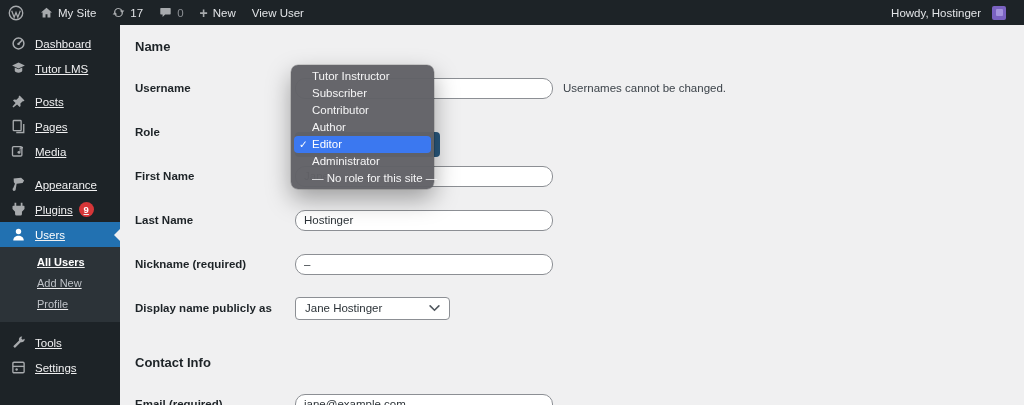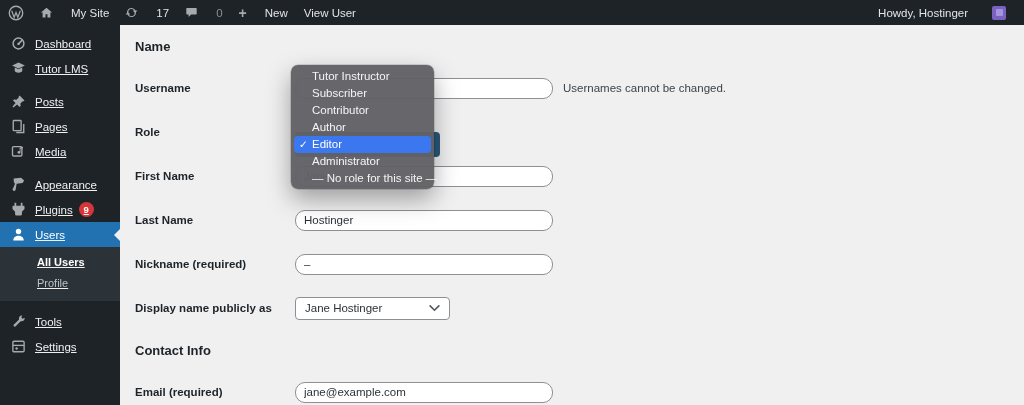--- a/index.html
+++ b/index.html
@@ -3,21 +3,21 @@
 <meta charset="utf-8">
 <style>
   * { margin:0; padding:0; box-sizing:border-box; }
   html,body { width:1024px; height:405px; overflow:hidden; }
   body { font-family:"Liberation Sans", sans-serif; background:#f0f0f1; position:relative; }
 
   
   .adminbar { position:absolute; top:0; left:0; width:1024px; height:25px;
     background:#1d2327; color:#e2e4e7; display:flex; align-items:center;
     font-size:11.5px; z-index:50; }
-  .ab-item { display:flex; align-items:center; gap:18px; padding:0 8px; height:25px; cursor:pointer; }
+  .ab-item { display:flex; align-items:center; gap:5px; padding:0 8px; height:25px; cursor:pointer; }
   .ab-item svg { display:block; }
   .ab-icon { color:#a7aaad; display:flex; align-items:center; }
   .ab-count-dim { color:#8c8f94; }
   .ab-right { margin-left:auto; display:flex; align-items:center; }
   .ab-plus { font-size:14px; line-height:1; color:#a7aaad; font-weight:bold; }
   .avatar { width:14px; height:14px; border-radius:2px; background:#7a62c1; margin:0 10px 0 6px;
     display:flex; align-items:center; justify-content:center; }
   .avatar span { width:7px; height:7px; background:#a493dd; border-radius:1px; display:block; }
 
   
@@ -37,21 +37,21 @@
   .submenu { background:#2c3338; padding:5px 0 7px 0; }
   .smi { height:21px; line-height:21px; padding-left:37px; color:#bdc1c6; font-size:11px; cursor:pointer; }
   .smi.current { color:#fff; font-weight:bold; }
 
   
   .content { position:absolute; top:25px; left:120px; width:904px; height:380px;
     background:#f0f0f1; color:#1d2327; }
   .form { position:relative; padding-left:15px; width:100%; height:100%; }
   h2.section { font-size:13px; font-weight:bold; color:#1d2327; height:18px; line-height:18px; }
   .h-name { margin-top:13px; }
-  .h-contact { margin-top:12px; }
+  .h-contact { margin-top:24px; }
   .row { display:flex; align-items:center; height:44px; }
   .row:first-of-type { margin-top:10px; }
   .row-email { margin-top:10px; }
   .flabel { width:160px; font-size:11.5px; font-weight:bold; color:#1d2327; }
   .tinput { width:258px; height:21px; border:1px solid #8c8f94; border-radius:10px; background:#fff;
     padding:0 8px; font-size:11.5px; color:#2c3338; font-family:"Liberation Sans", sans-serif; outline:none; }
   .note { margin-left:10px; font-size:11.5px; color:#3c434a; }
   .selectbox { width:155px; height:23px; border:1px solid #8c8f94; border-radius:4px; background:#fff;
     display:flex; align-items:center; padding:0 9px; font-size:11.5px; color:#2c3338; cursor:pointer; }
   .selectbox .chev { margin-left:auto; display:flex; align-items:center; }
@@ -194,20 +194,21 @@
         <svg viewBox="0 0 20 20">
             <circle cx="10" cy="6" r="3.6" fill="currentColor"></circle>
             <path d="M3 18c0-4 3.4-6.2 7-6.2s7 2.2 7 6.2z" fill="currentColor"></path>
           </svg>
       </span>
       <span>Users</span>
       <span class="arrow"></span>
     </div>
     <div class="submenu">
       <div class="smi current">All Users</div>
+      <div class="smi">Add New</div>
       <div class="smi">Profile</div>
     </div>
     <div class="gap"></div>
     <div class="mi">
       <span class="ic">
         <svg viewBox="0 0 20 20">
             <path d="M14.5 2a4 4 0 0 0-3.8 5.3L3 15l2.2 2.2 7.7-7.7A4 4 0 0 0 18.2 5l-2.7 1.2-1.7-1.7L15 1.8z" fill="currentColor"></path>
           </svg>
       </span>
       <span>Tools</span>

